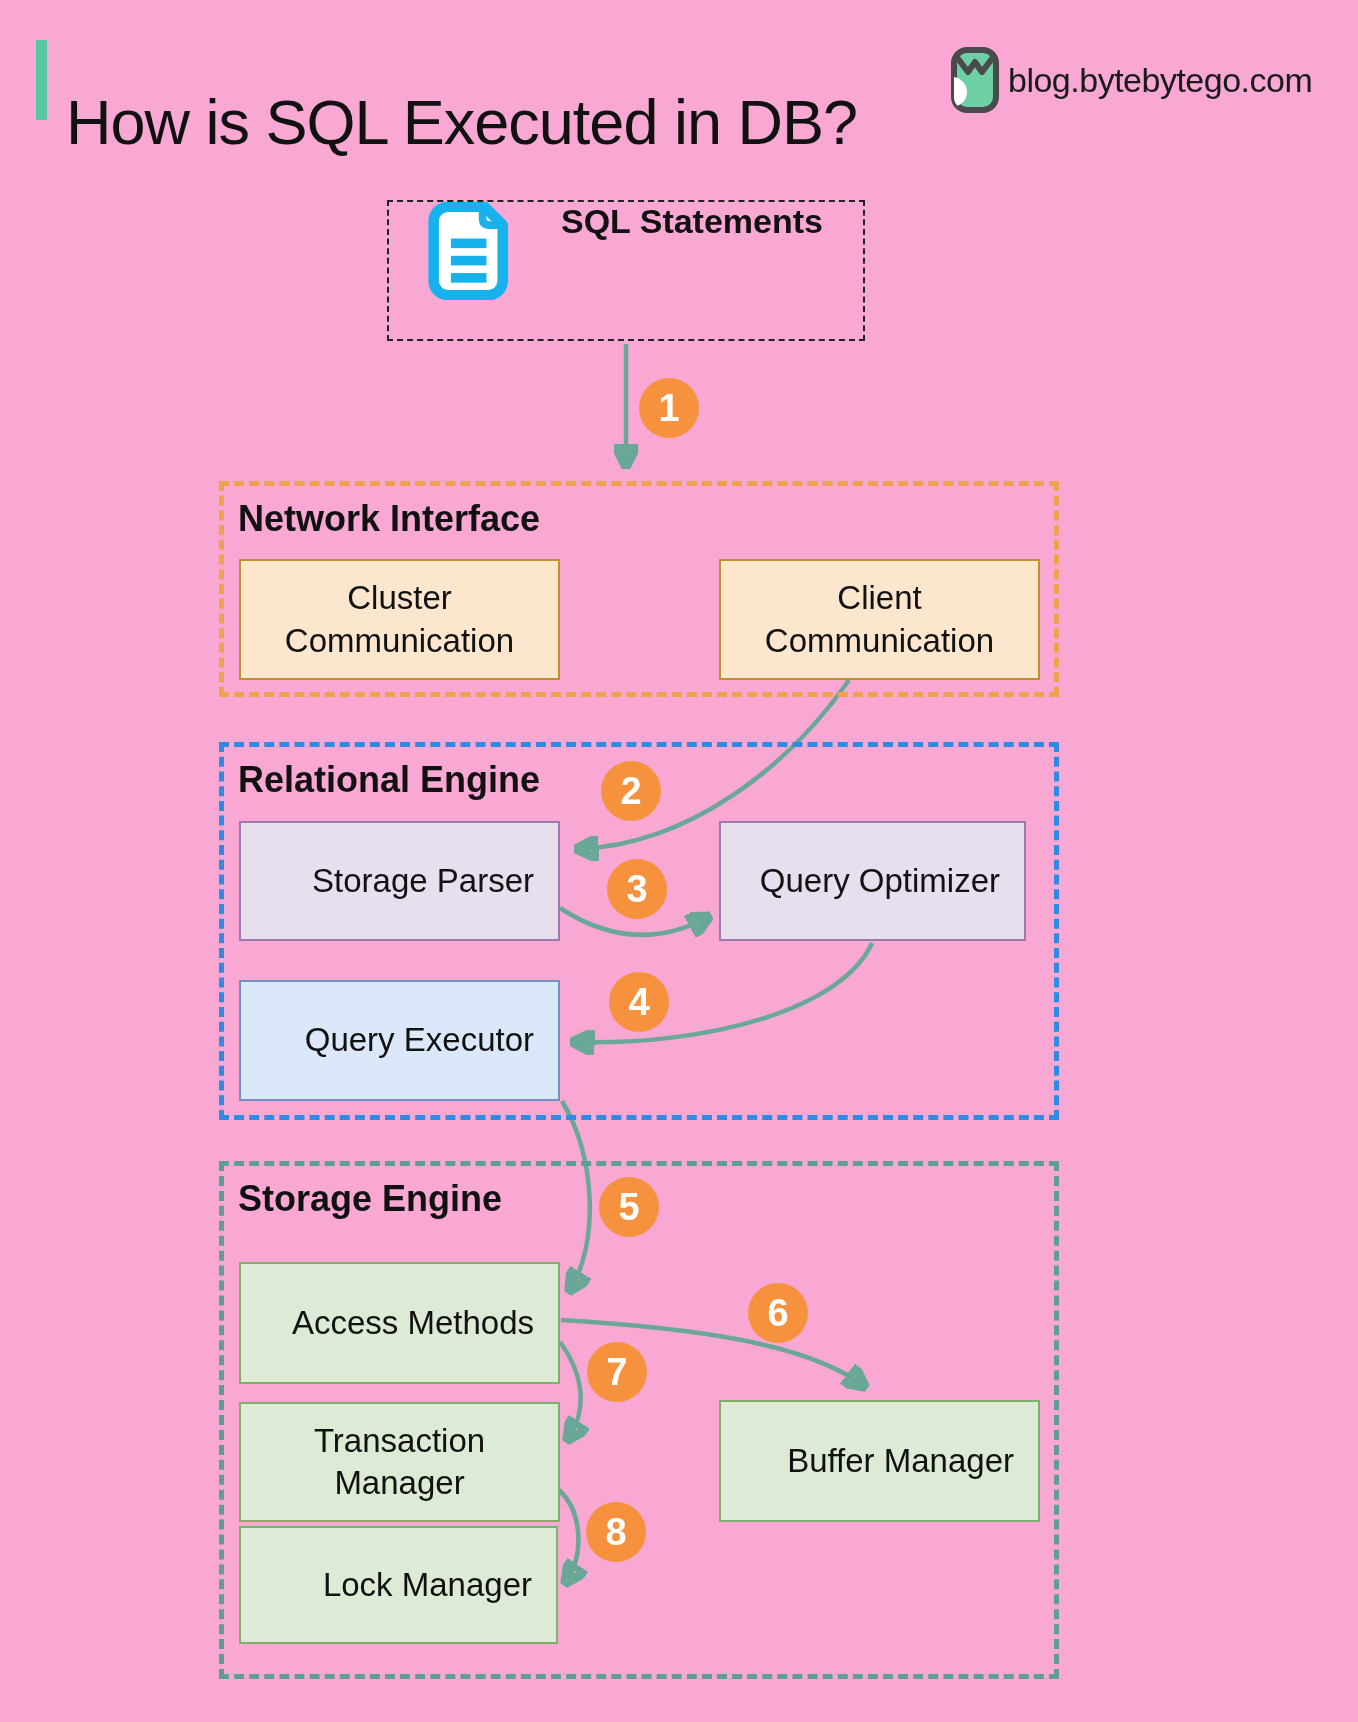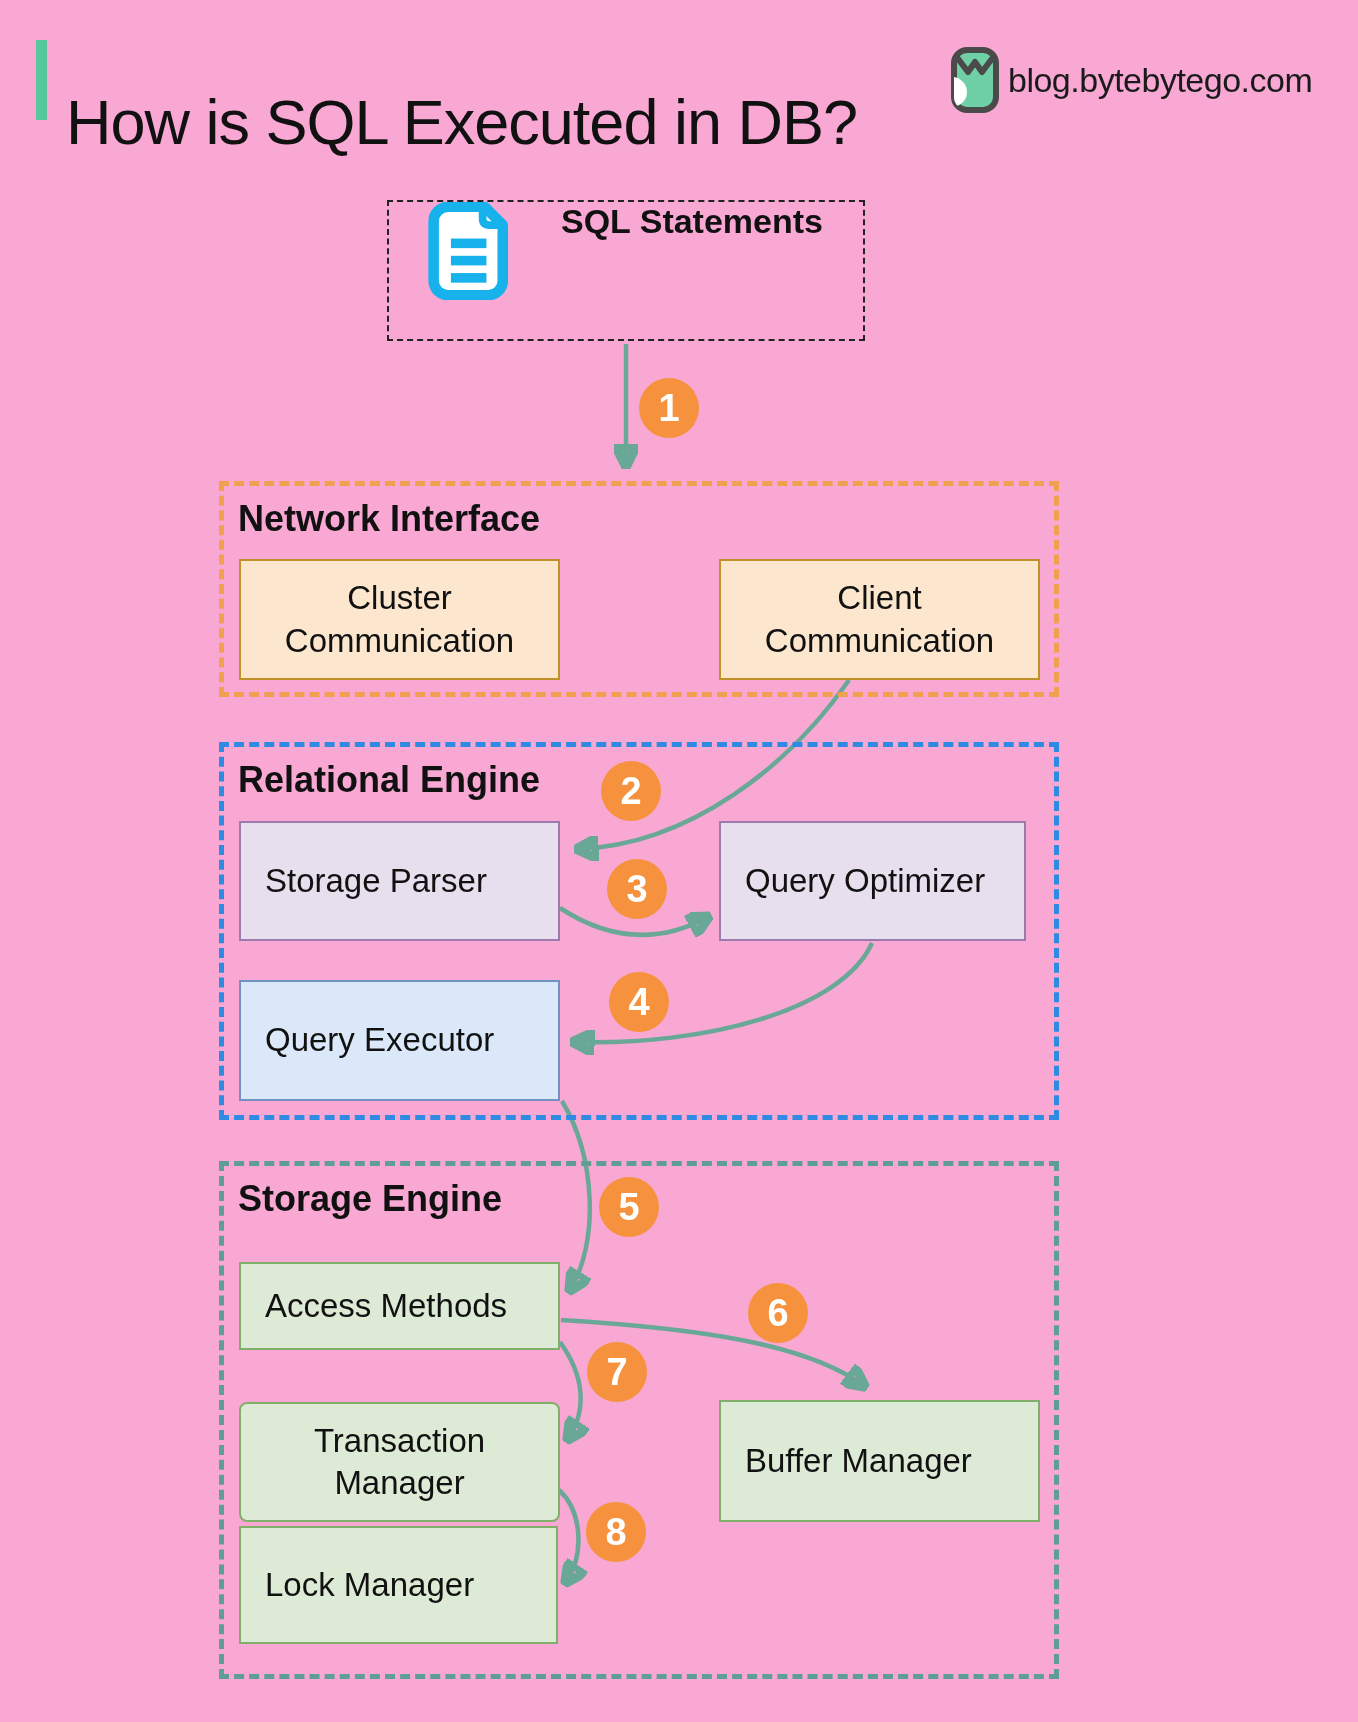--- a/index.html
+++ b/index.html
@@ -19,34 +19,34 @@
     border:2px dashed #222;box-sizing:border-box;display:flex;align-items:flex-start;font-weight:bold;}
   .sql-box .doc{margin-left:36px;width:96px;height:98px;flex:0 0 auto;}
   .sql-box .lbl{flex:1;text-align:center;font-size:34px;}
   
   .section{position:absolute;box-sizing:border-box;left:219px;width:840px;background:transparent;}
   .section-title{position:absolute;left:14px;top:12px;font-size:36px;font-weight:700;}
   #sec-ni{top:481px;height:216px;border:5px dashed #F0A150;}
   #sec-re{top:742px;height:378px;border:5px dashed #2F8BE2;}
   #sec-se{top:1161px;height:518px;border:5px dashed #5F9E94;}
   
-  .node{position:absolute;box-sizing:border-box;display:flex;align-items:center;justify-content:flex-start;
+  .node{position:absolute;box-sizing:border-box;display:flex;align-items:center;justify-content:flex-end;
     text-align:center;font-size:33px;line-height:1.28;border:2px solid;padding:0 24px;}
   .n-orange{background:#FCE6CE;border-color:#BE9226;}
   .n-purple{background:#E7DEEE;border-color:#9A7BAB;}
   .n-blue{background:#DBE8FA;border-color:#7191C1;}
   .n-green{background:#DDEBD6;border-color:#80AF6C;}
   
   #node-cluster{left:15px;top:73px;width:321px;height:121px;}
   #node-client{left:495px;top:73px;width:321px;height:121px;}
   #node-parser{left:15px;top:74px;width:321px;height:120px;}
   #node-optimizer{left:495px;top:74px;width:307px;height:120px;}
   #node-executor{left:15px;top:233px;width:321px;height:121px;}
-  #node-access{left:15px;top:96px;width:321px;height:88px;}
-  #node-transaction{left:15px;top:236px;width:321px;height:120px;border-radius:8px;}
+  #node-access{left:15px;top:96px;width:321px;height:122px;}
+  #node-transaction{left:15px;top:236px;width:321px;height:120px;}
   #node-lock{left:15px;top:360px;width:319px;height:118px;}
   #node-buffer{left:495px;top:234px;width:321px;height:122px;}
   
   #flow{position:absolute;left:0;top:0;width:1358px;height:1722px;pointer-events:none;}
   #flow path{stroke:#69A797;stroke-width:4.5;fill:none;}
   
   .badge{position:absolute;width:60px;height:60px;border-radius:50%;background:#F6923D;
     color:#fff;font-size:38px;font-weight:700;display:flex;align-items:center;justify-content:center;}
   #b1{left:639px;top:378px;} #b2{left:601px;top:761px;} #b3{left:607px;top:859px;}
   #b4{left:609px;top:972px;} #b5{left:599px;top:1177px;} #b6{left:748px;top:1283px;}

